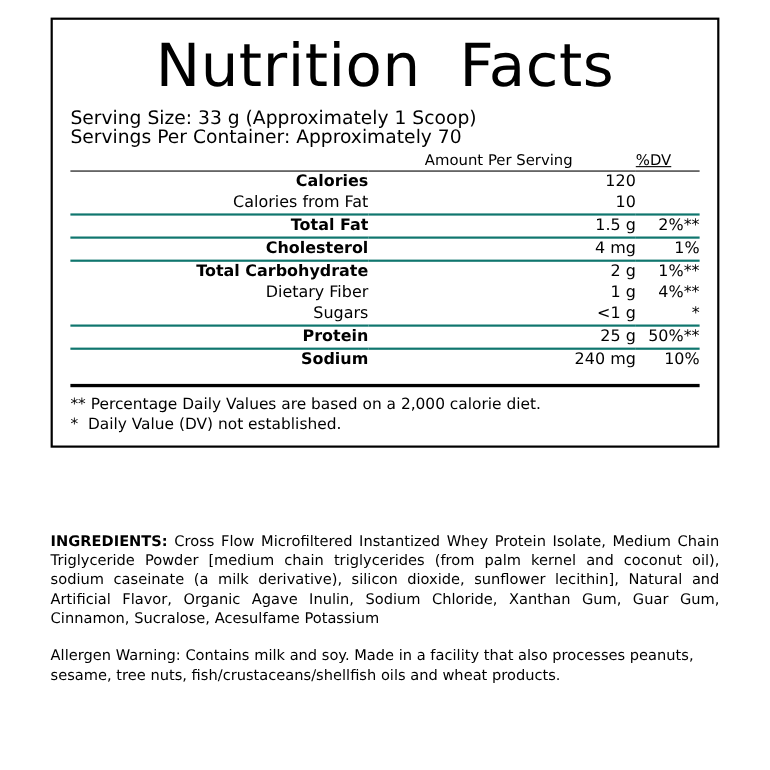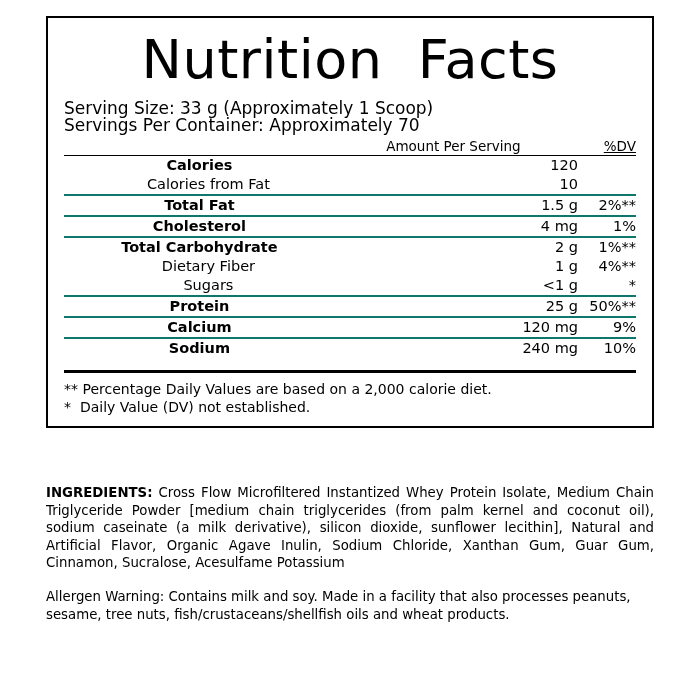--- a/index.html
+++ b/index.html
@@ -53,31 +53,31 @@
   table.nf {
     width: 100%;
     border-collapse: collapse;
     font-size: 14.5px;
   }
   table.nf td {
     padding: 1px 0 2px 0;
     vertical-align: bottom;
     line-height: 16px;
   }
-  td.label { text-align: center; margin-top: 27px; }
+  td.label { text-align: right; margin-top: 27px; }
   td.amount { text-align: right; padding-right: 6px; white-space: nowrap; }
   td.dv { text-align: right; width: 58px; white-space: nowrap; }
 
   tr.head-row td {
     border-bottom: 1px solid #000;
     font-size: 13.5px;
     padding-bottom: 1px;
   }
   tr.head-row td.h-amount { text-align: center; padding-right: 6px; }
-  tr.head-row td.h-dv { text-align: right; text-decoration: underline; }
+  tr.head-row td.h-dv { text-align: left; text-decoration: underline; }
 
   tr.rule td { border-top: 2px solid #0f766e; }
 
   .bold { font-weight: bold; }
   .indent { padding-left: 18px !important; }
 
   .foot {
     font-size: 14px;
     line-height: 18px;
     border-top: 3px solid #000;
@@ -166,25 +166,20 @@
           <td class="amount">&lt;1 g</td>
           <td class="dv">*</td>
         </tr>
 
         <tr class="rule">
           <td class="label bold">Protein</td>
           <td class="amount">25 g</td>
           <td class="dv">50%**</td>
         </tr>
 
-        <tr class="rule">
-          <td class="label bold">Calcium</td>
-          <td class="amount">120 mg</td>
-          <td class="dv">9%</td>
-        </tr>
 
 
         <tr class="rule">
           <td class="label bold">Sodium</td>
           <td class="amount">240 mg</td>
           <td class="dv">10%</td>
         </tr>
       </tbody>
     </table>
 

